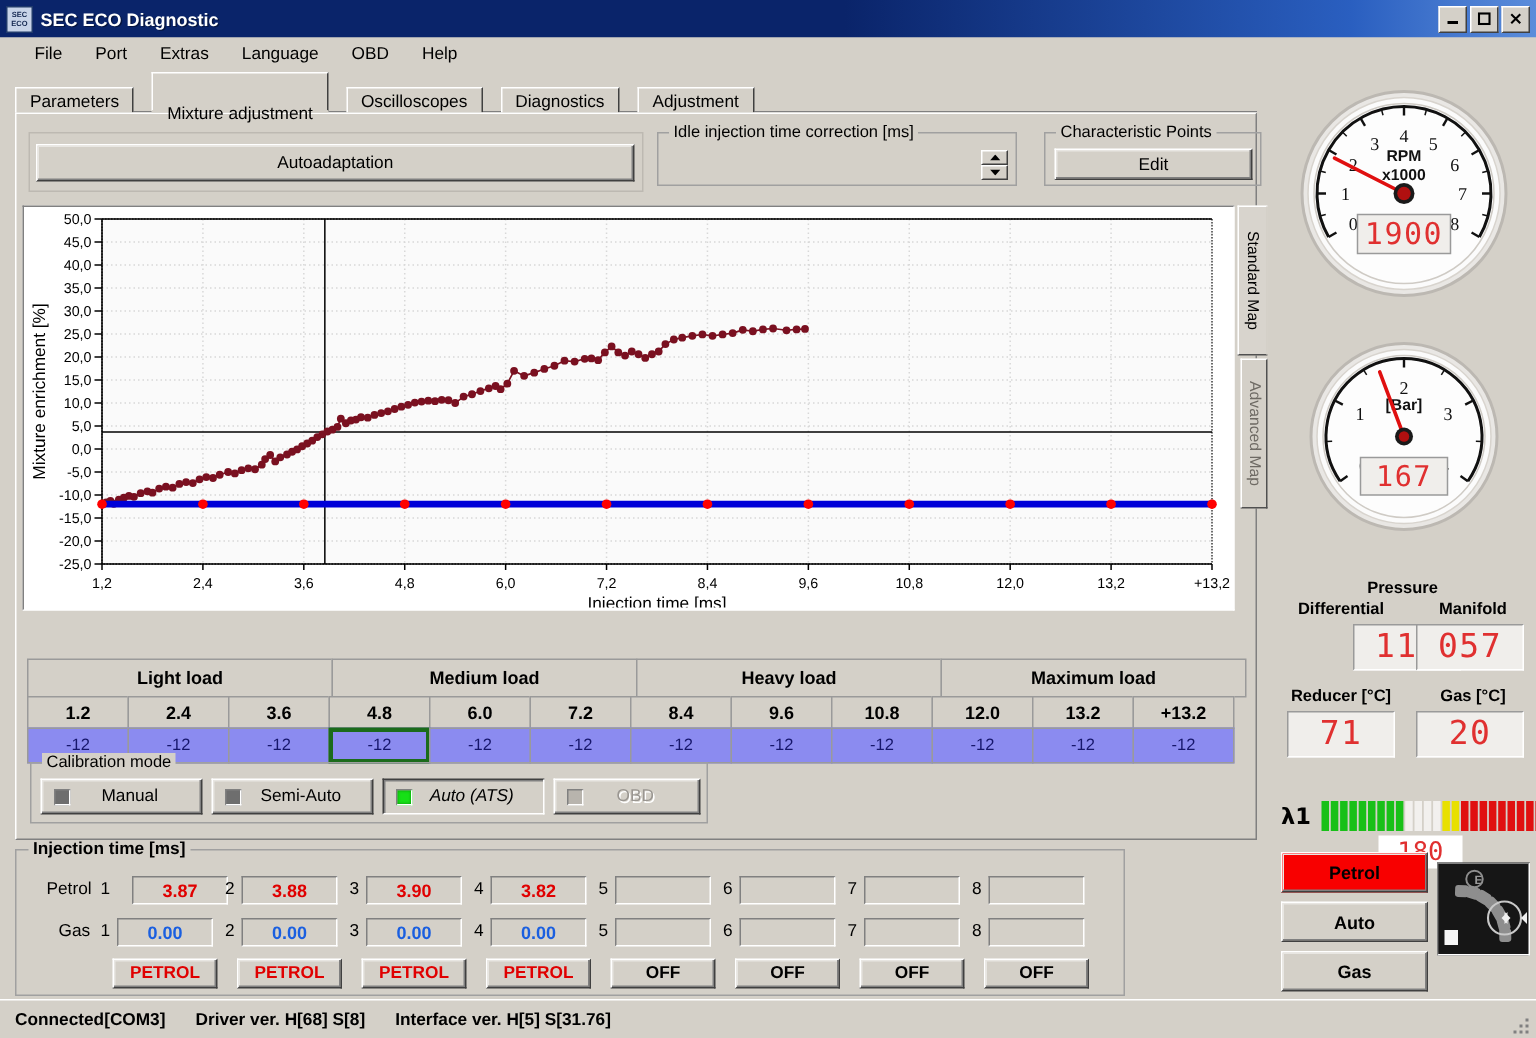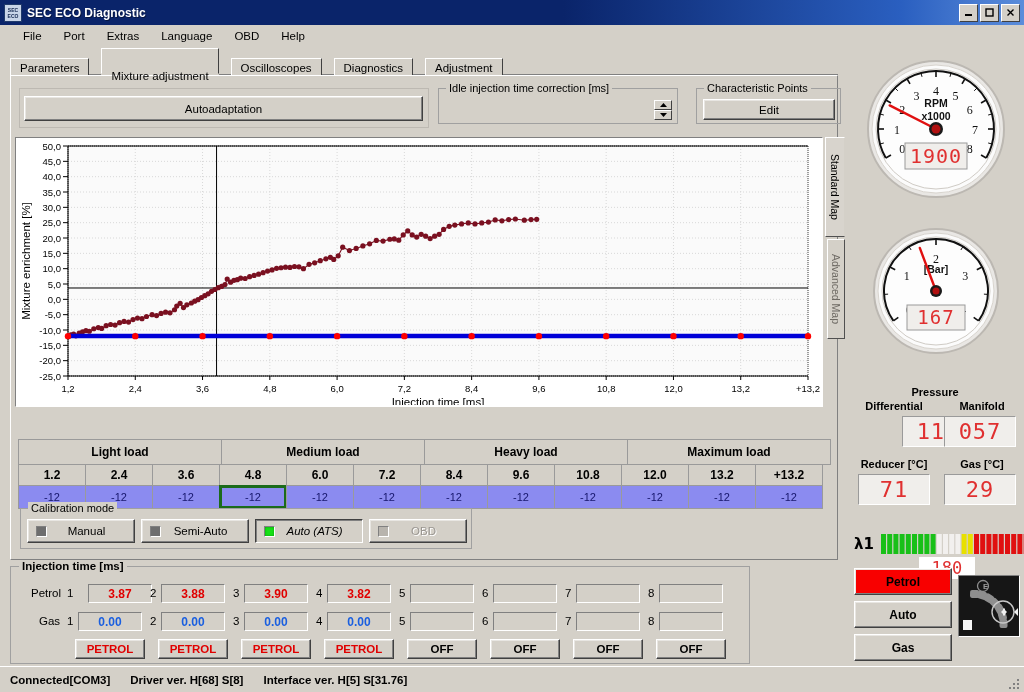--- a/index.html
+++ b/index.html
@@ -759,21 +759,21 @@
 
     <div class="rlabel" style="left:34px;top:334px;width:110px;">Pressure</div>
     <div class="rlabel" style="left:4px;top:348px;width:88px;">Differential</div>
     <div class="rlabel" style="left:94px;top:348px;width:84px;">Manifold</div>
     <div class="readout" style="left:12px;top:364px;width:72px;height:31px;margin-left:44px;">110</div>
     <div class="readout" style="left:98px;top:364px;width:72px;height:31px;">057</div>
 
     <div class="rlabel" style="left:4px;top:406px;width:88px;">Reducer [°C]</div>
     <div class="rlabel" style="left:94px;top:406px;width:84px;">Gas [°C]</div>
     <div class="readout" style="left:12px;top:422px;width:72px;height:31px;">71</div>
-    <div class="readout" style="left:98px;top:422px;width:72px;height:31px;">29</div>
+    <div class="readout" style="left:98px;top:422px;width:72px;height:31px;">20</div>
 
     <div id="lambda-row">
       <div id="lambda-label">λ1</div>
       <div id="lambda-bar">
         <svg width="145" height="26" viewBox="0 0 145 26" id="lambda-svg">
             <rect x="0" y="0" width="145" height="26" fill="#d4d0c8"></rect>
             <rect x="2" y="3" width="5" height="20" fill="#18c018"></rect>
             <rect x="8.2" y="3" width="5" height="20" fill="#18c018"></rect>
             <rect x="14.4" y="3" width="5" height="20" fill="#18c018"></rect>
             <rect x="20.6" y="3" width="5" height="20" fill="#18c018"></rect>

